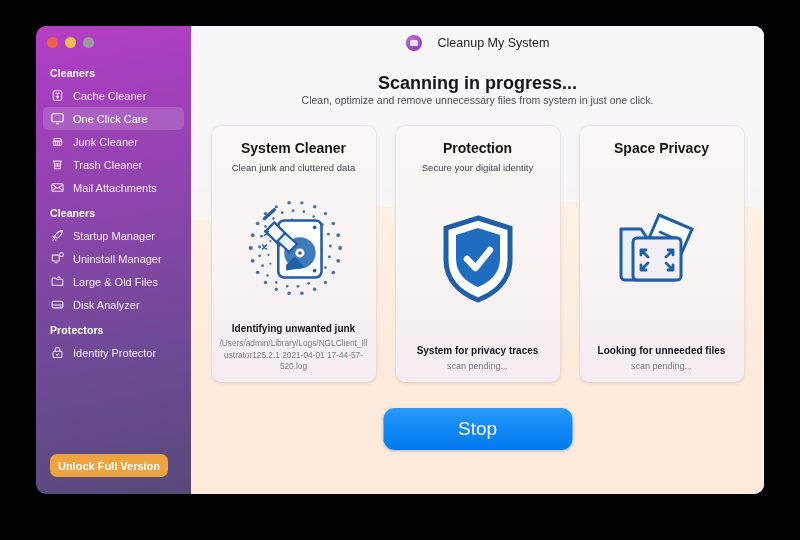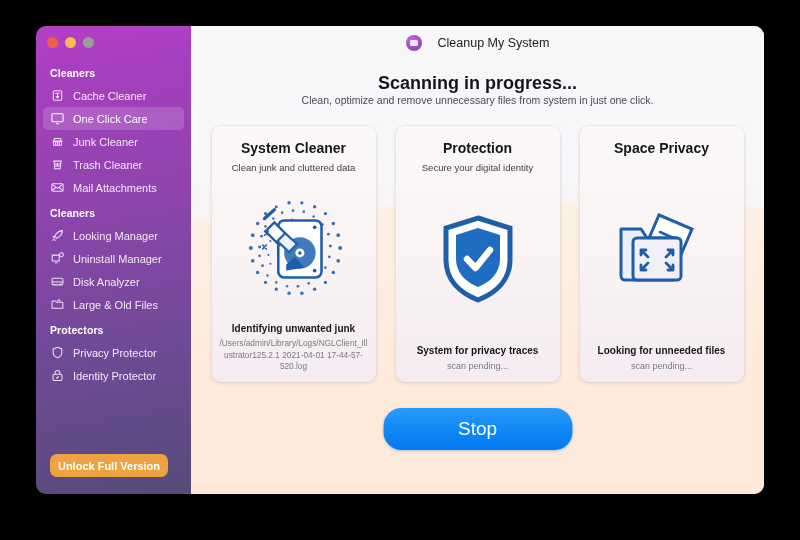--- a/index.html
+++ b/index.html
@@ -234,21 +234,21 @@
   }
   .card-detail.pending { font-size: 9px; margin-top: 4px; }
 
   #stop-btn {
     position: absolute;
     left: 50%;
     transform: translateX(-50%);
     bottom: 44px;
     width: 189px;
     height: 42px;
-    border-radius: 18px;
+    border-radius: 11px;
     background: linear-gradient(to bottom, #2a9bfa 0%, #1188f5 50%, #027aef 100%);
     color: #ffffff;
     font-size: 19px;
     border: none;
     font-family: "Liberation Sans", sans-serif;
     box-shadow: 0 1px 3px rgba(0,70,160,0.3);
   }
 </style>
 </head>
 <body>
@@ -322,65 +322,57 @@
 
         <div class="group-title">Cleaners</div>
 
         <div class="nav-item">
           <span class="nav-icon">
             <svg width="15" height="15" viewBox="0 0 16 16" fill="none" stroke="#f0dff5" stroke-width="1.1">
               <path d="M13.2 2.8c-3 .2-5.2 1.6-6.6 3.6L5 8.6l2.4 2.4 2.2-1.6c2-1.4 3.4-3.6 3.6-6.6z"></path>
               <path d="M5 8.6L3.4 9.2 5.4 11M4.4 11.6l-1.6 1.8M6.6 12.4l-1.2 1.2"></path>
             </svg>
           </span>
-          <span class="nav-label">Looking Manager</span>
+          <span class="nav-label">Startup Manager</span>
         </div>
 
         <div class="nav-item">
           <span class="nav-icon">
             <svg width="15" height="15" viewBox="0 0 16 16" fill="none" stroke="#f0dff5" stroke-width="1.1">
               <path d="M2.4 4.4h7.4v6.2H2.4z"></path>
                 <path d="M5 12.6h3"></path>
                 <circle cx="12.2" cy="4" r="2.1"></circle>
             </svg>
           </span>
           <span class="nav-label">Uninstall Manager</span>
         </div>
 
         <div class="nav-item">
           <span class="nav-icon">
             <svg width="15" height="15" viewBox="0 0 16 16" fill="none" stroke="#f0dff5" stroke-width="1.1">
+              <path d="M2.2 12V5.2c0-.6.4-1 1-1h2.6l1.2 1.4h5.8c.5 0 .9.4.9.9V12z"></path>
+              <path d="M7.6 4.2l2-1.3 1.5 1.8"></path>
+            </svg>
+          </span>
+          <span class="nav-label">Large &amp; Old Files</span>
+        </div>
+
+        <div class="nav-item">
+          <span class="nav-icon">
+            <svg width="15" height="15" viewBox="0 0 16 16" fill="none" stroke="#f0dff5" stroke-width="1.1">
               <rect x="2.2" y="4.6" width="11.6" height="7" rx="1.4"></rect>
                 <path d="M2.4 8.6h11.2"></path>
                 <circle cx="11.6" cy="10.1" r=".6" fill="#f0dff5" stroke="none"></circle>
             </svg>
           </span>
           <span class="nav-label">Disk Analyzer</span>
         </div>
 
-        <div class="nav-item">
-          <span class="nav-icon">
-            <svg width="15" height="15" viewBox="0 0 16 16" fill="none" stroke="#f0dff5" stroke-width="1.1">
-              <path d="M2.2 12V5.2c0-.6.4-1 1-1h2.6l1.2 1.4h5.8c.5 0 .9.4.9.9V12z"></path>
-              <path d="M7.6 4.2l2-1.3 1.5 1.8"></path>
-            </svg>
-          </span>
-          <span class="nav-label">Large &amp; Old Files</span>
-        </div>
-
         <div class="group-title">Protectors</div>
 
-        <div class="nav-item">
-          <span class="nav-icon">
-            <svg width="15" height="15" viewBox="0 0 16 16" fill="none" stroke="#f0dff5" stroke-width="1.1">
-              <path d="M8 2.4l4.6 1.8v4c0 2.6-2 4.4-4.6 5.4-2.6-1-4.6-2.8-4.6-5.4v-4z"></path>
-            </svg>
-          </span>
-          <span class="nav-label">Privacy Protector</span>
-        </div>
 
         <div class="nav-item">
           <span class="nav-icon">
             <svg width="15" height="15" viewBox="0 0 16 16" fill="none" stroke="#f0dff5" stroke-width="1.1">
               <rect x="3.2" y="6.6" width="9.6" height="6.8" rx="1.3"></rect>
               <path d="M5.4 6.6V5.2a2.6 2.6 0 015.2 0v1.4"></path>
               <path d="M6.6 9.9l1 1.1 1.9-2"></path>
             </svg>
           </span>
           <span class="nav-label">Identity Protector</span>

